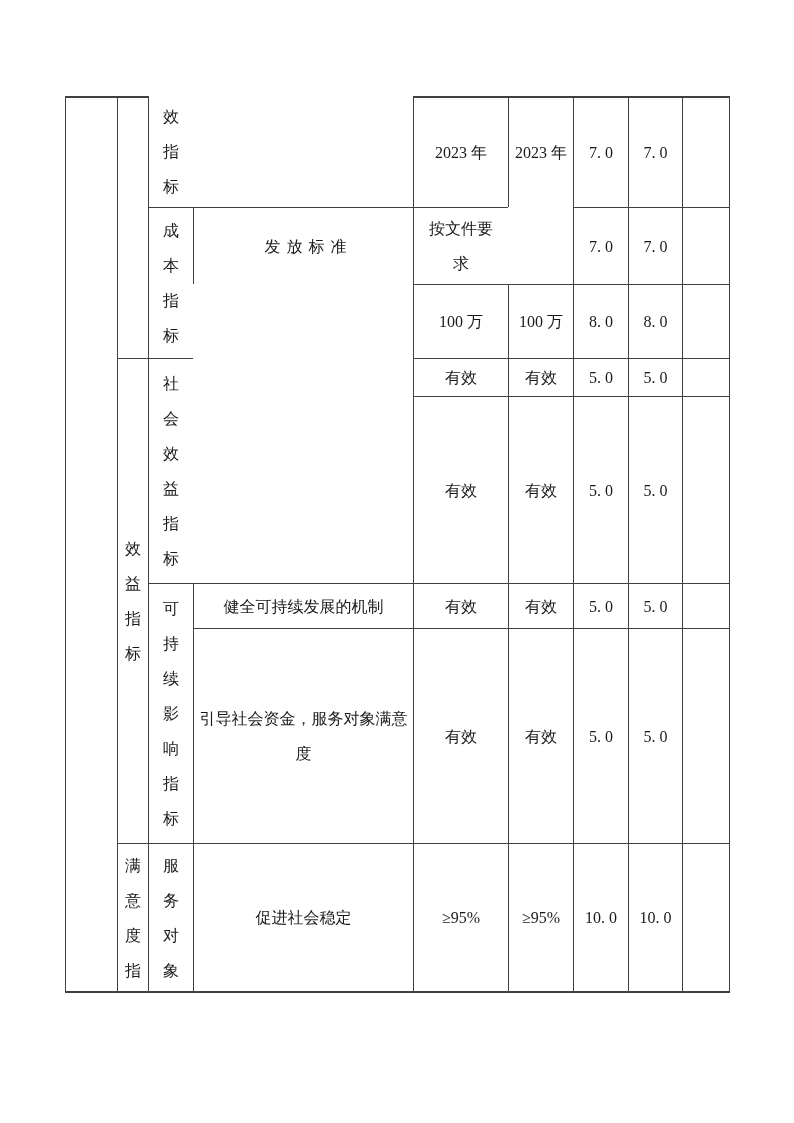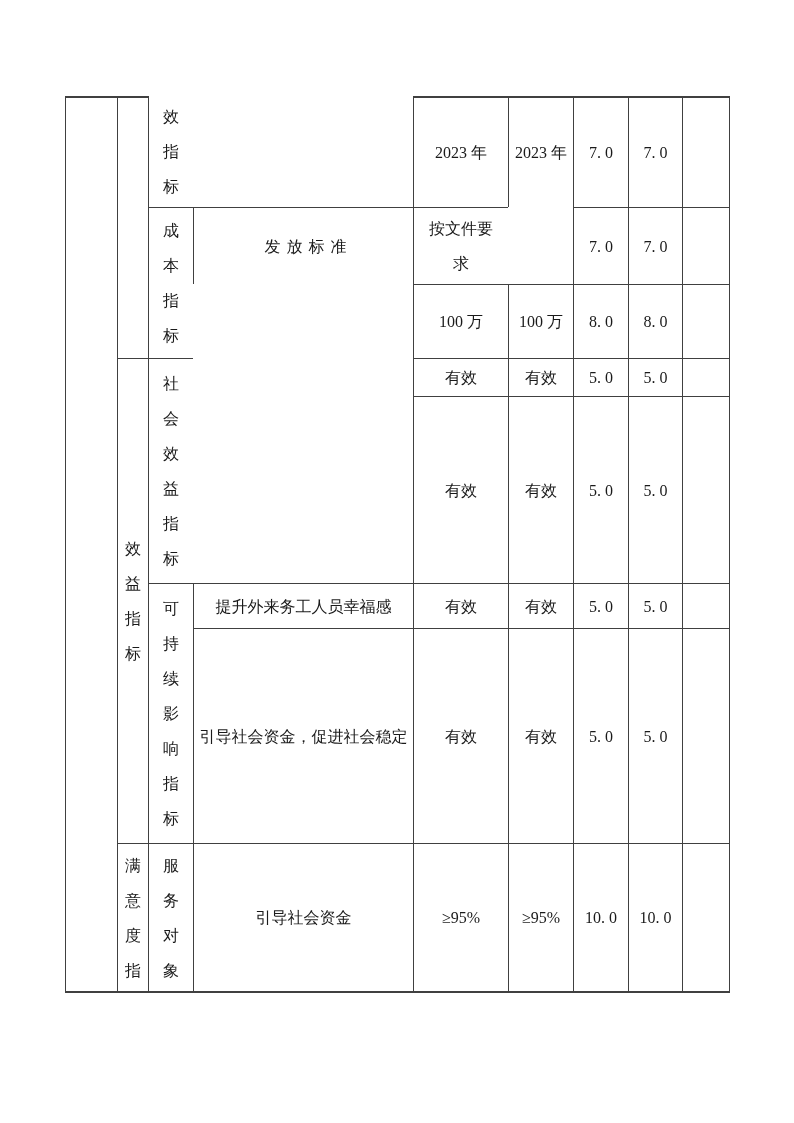--- a/index.html
+++ b/index.html
@@ -108,45 +108,45 @@
     <div class="c br" style="grid-column:9;grid-row:5"></div>
 
     <div class="c" style="grid-column:3;grid-row:6/8">可
 持
 续
 影
 响
 指
 标</div>
 
-    <div class="c" style="grid-column:4;grid-row:6">提升外来务工人员幸福感</div>
+    <div class="c" style="grid-column:4;grid-row:6">健全可持续发展的机制</div>
     <div class="c" style="grid-column:5;grid-row:6">有效</div>
     <div class="c" style="grid-column:6;grid-row:6">有效</div>
     <div class="c" style="grid-column:7;grid-row:6">5. 0</div>
     <div class="c" style="grid-column:8;grid-row:6">5. 0</div>
     <div class="c br" style="grid-column:9;grid-row:6"></div>
 
-    <div class="c" style="grid-column:4;grid-row:7">引导社会资金，促进社会稳定</div>
+    <div class="c" style="grid-column:4;grid-row:7">引导社会资金，服务对象满意度</div>
     <div class="c" style="grid-column:5;grid-row:7">有效</div>
     <div class="c" style="grid-column:6;grid-row:7">有效</div>
     <div class="c" style="grid-column:7;grid-row:7">5. 0</div>
     <div class="c" style="grid-column:8;grid-row:7">5. 0</div>
     <div class="c br" style="grid-column:9;grid-row:7"></div>
 
     <div class="c bb2" style="grid-column:2;grid-row:8">满
 意
 度
 指</div>
 
     <div class="c bb2" style="grid-column:3;grid-row:8">服
 务
 对
 象</div>
 
-    <div class="c bb2" style="grid-column:4;grid-row:8">引导社会资金</div>
+    <div class="c bb2" style="grid-column:4;grid-row:8">促进社会稳定</div>
     <div class="c bb2" style="grid-column:5;grid-row:8">≥95%</div>
     <div class="c bb2" style="grid-column:6;grid-row:8">≥95%</div>
     <div class="c bb2" style="grid-column:7;grid-row:8">10. 0</div>
     <div class="c bb2" style="grid-column:8;grid-row:8">10. 0</div>
     <div class="c bb2 br" style="grid-column:9;grid-row:8"></div>
 
   </div>
 
 
 </div>

